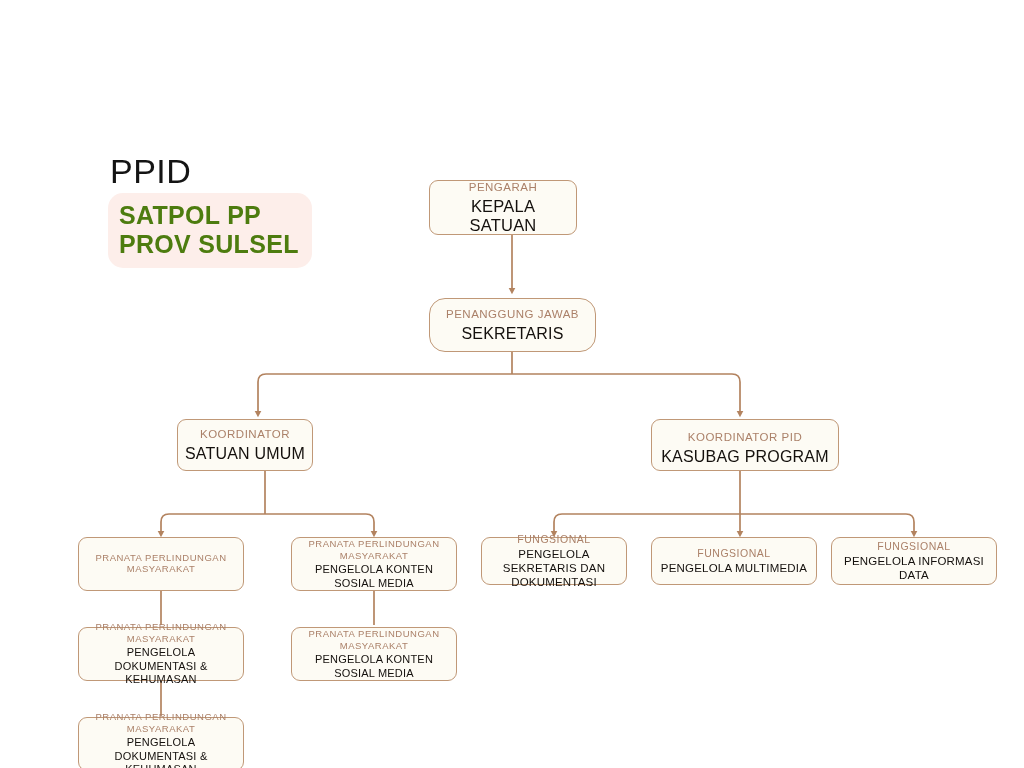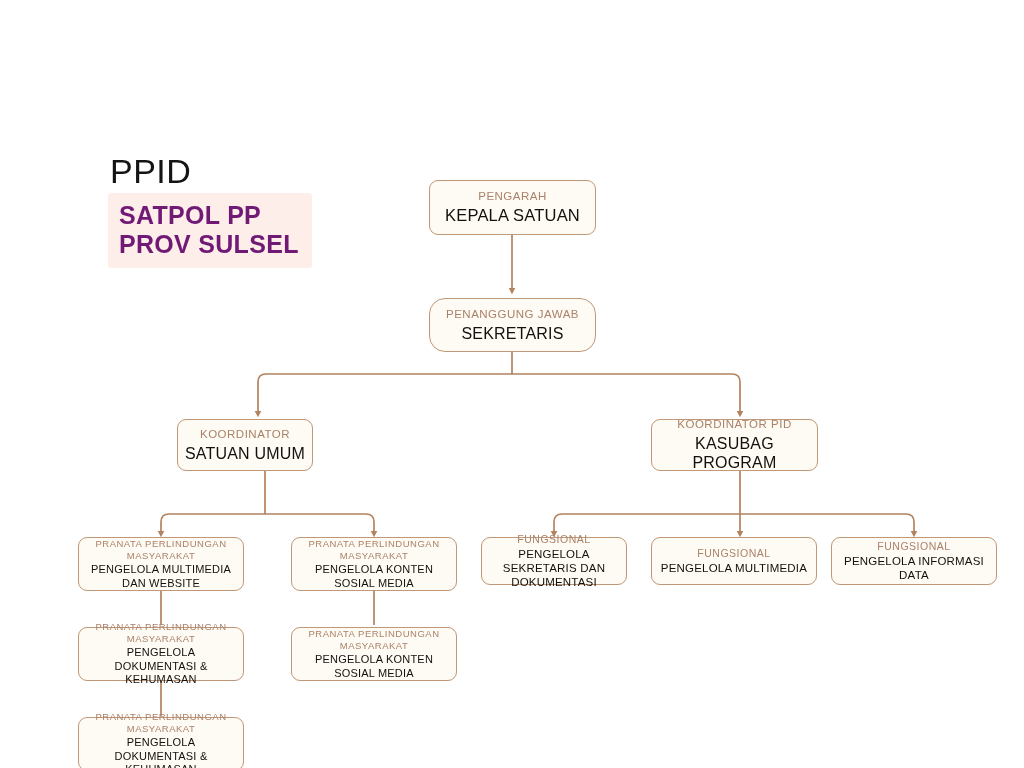--- a/index.html
+++ b/index.html
@@ -35,27 +35,27 @@
     font-size: 34px;
     font-weight: 400;
     color: #141414;
     letter-spacing: 0.5px;
     line-height: 40px;
     margin: 0 0 2px 2px;
   }
   #subtitle-highlight {
     display: inline-block;
     background: #fdeeea;
-    color: #701a75;
+    color: #4d7c0f;
     font-size: 25px;
     font-weight: bold;
     line-height: 29px;
     letter-spacing: 0.3px;
     padding: 8px 13px 9px 11px;
-    border-radius: 3px;
+    border-radius: 15px;
     white-space: pre-line;
   }
 
   
   #connectors {
     position: absolute;
     left: 0;
     top: 0;
     width: 1024px;
     height: 768px;
@@ -135,43 +135,42 @@
 
       <path d="M374,543 L374,577"></path>
 
       <path d="M740,423 L740,466"></path>
       <path d="M740,466 L562,466 Q554,466 554,474 L554,486" marker-end="url(#arrowHead)"></path>
       <path d="M740,466 L740,486" marker-end="url(#arrowHead)"></path>
       <path d="M740,466 L906,466 Q914,466 914,474 L914,486" marker-end="url(#arrowHead)"></path>
     </g>
   </svg>
 
-  <div class="node tier-top" style="left:429px; top:132px; width:167px; height:55px;">
+  <div class="node tier-top" style="left:429px; top:132px; width:148px; height:55px;">
     <div class="role">PENGARAH</div>
     <div class="name">KEPALA SATUAN</div>
   </div>
 
   <div class="node tier-mid" style="left:429px; top:250px; width:167px; height:54px;border-radius:16px;">
     <div class="role">PENANGGUNG JAWAB</div>
     <div class="name">SEKRETARIS</div>
   </div>
 
   <div class="node tier-mid" style="left:177px; top:371px; width:136px; height:52px;">
     <div class="role">KOORDINATOR</div>
     <div class="name">SATUAN UMUM</div>
   </div>
 
-  <div class="node tier-mid" style="left:651px; top:371px; width:167px; height:52px;">
+  <div class="node tier-mid" style="left:651px; top:371px; width:188px; height:52px;justify-content:flex-end;">
     <div class="role">KOORDINATOR PID</div>
     <div class="name">KASUBAG PROGRAM</div>
   </div>
 
   <div class="node tier-leaf" style="left:78px; top:489px; width:166px; height:54px;">
     <div class="role">PRANATA PERLINDUNGAN MASYARAKAT</div>
-    <div class="name">PENGELOLA MULTIMEDIA DAN WEBSITE</div>
   </div>
 
   <div class="node tier-leaf" style="left:78px; top:579px; width:166px; height:54px;">
     <div class="role">PRANATA PERLINDUNGAN MASYARAKAT</div>
     <div class="name">PENGELOLA DOKUMENTASI &amp; KEHUMASAN</div>
   </div>
 
   <div class="node tier-leaf" style="left:78px; top:669px; width:166px; height:54px;">
     <div class="role">PRANATA PERLINDUNGAN MASYARAKAT</div>
     <div class="name">PENGELOLA DOKUMENTASI &amp; KEHUMASAN</div>

